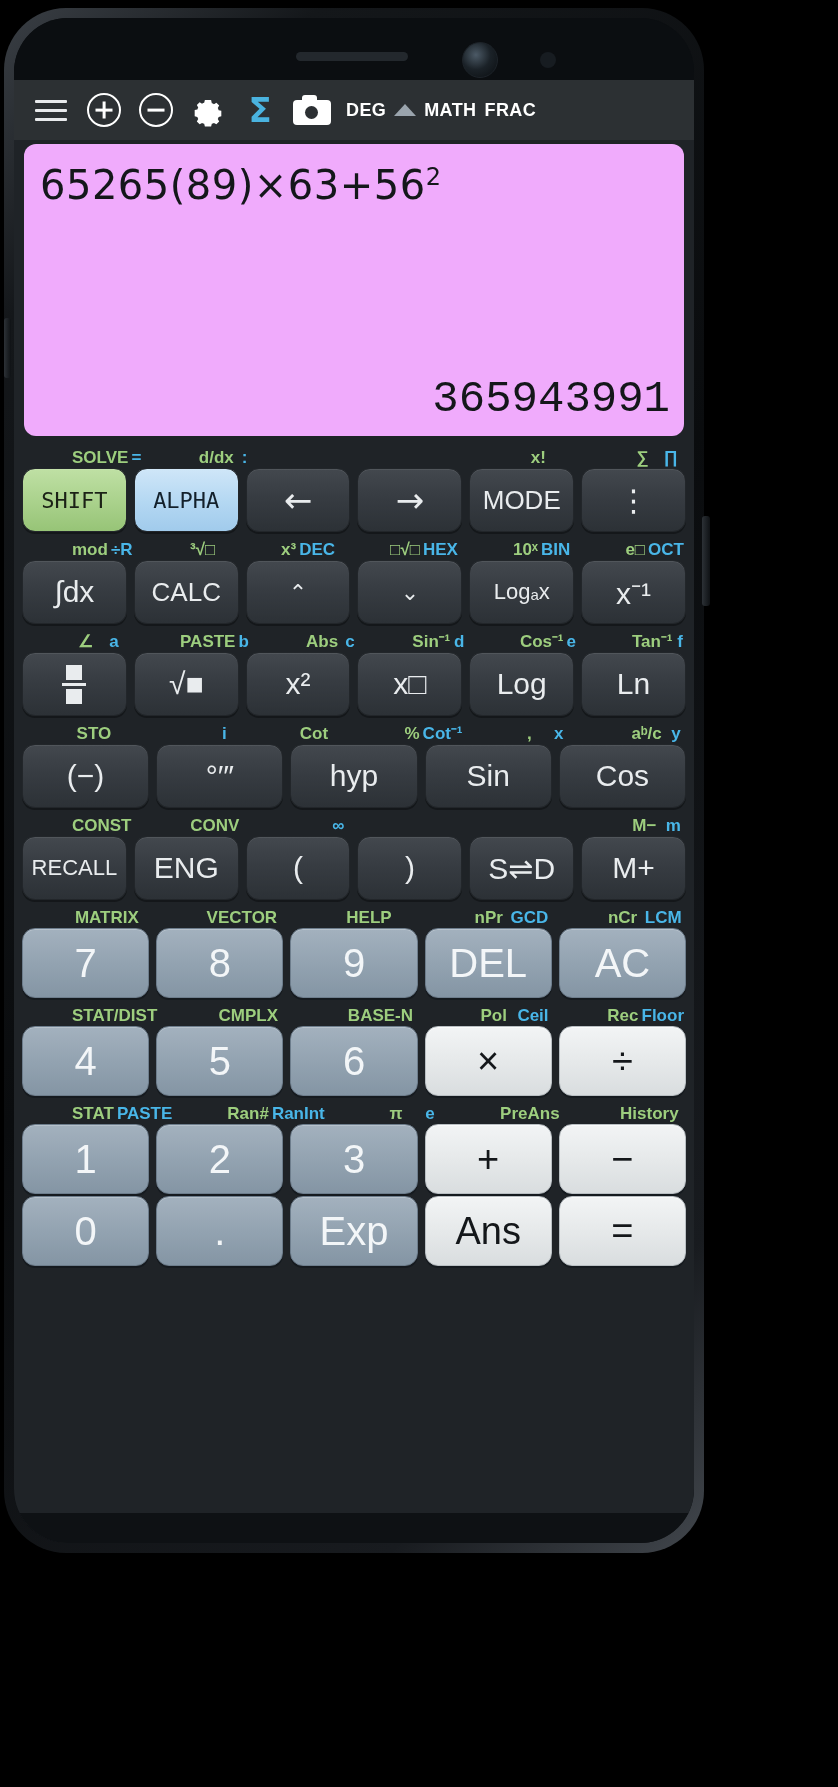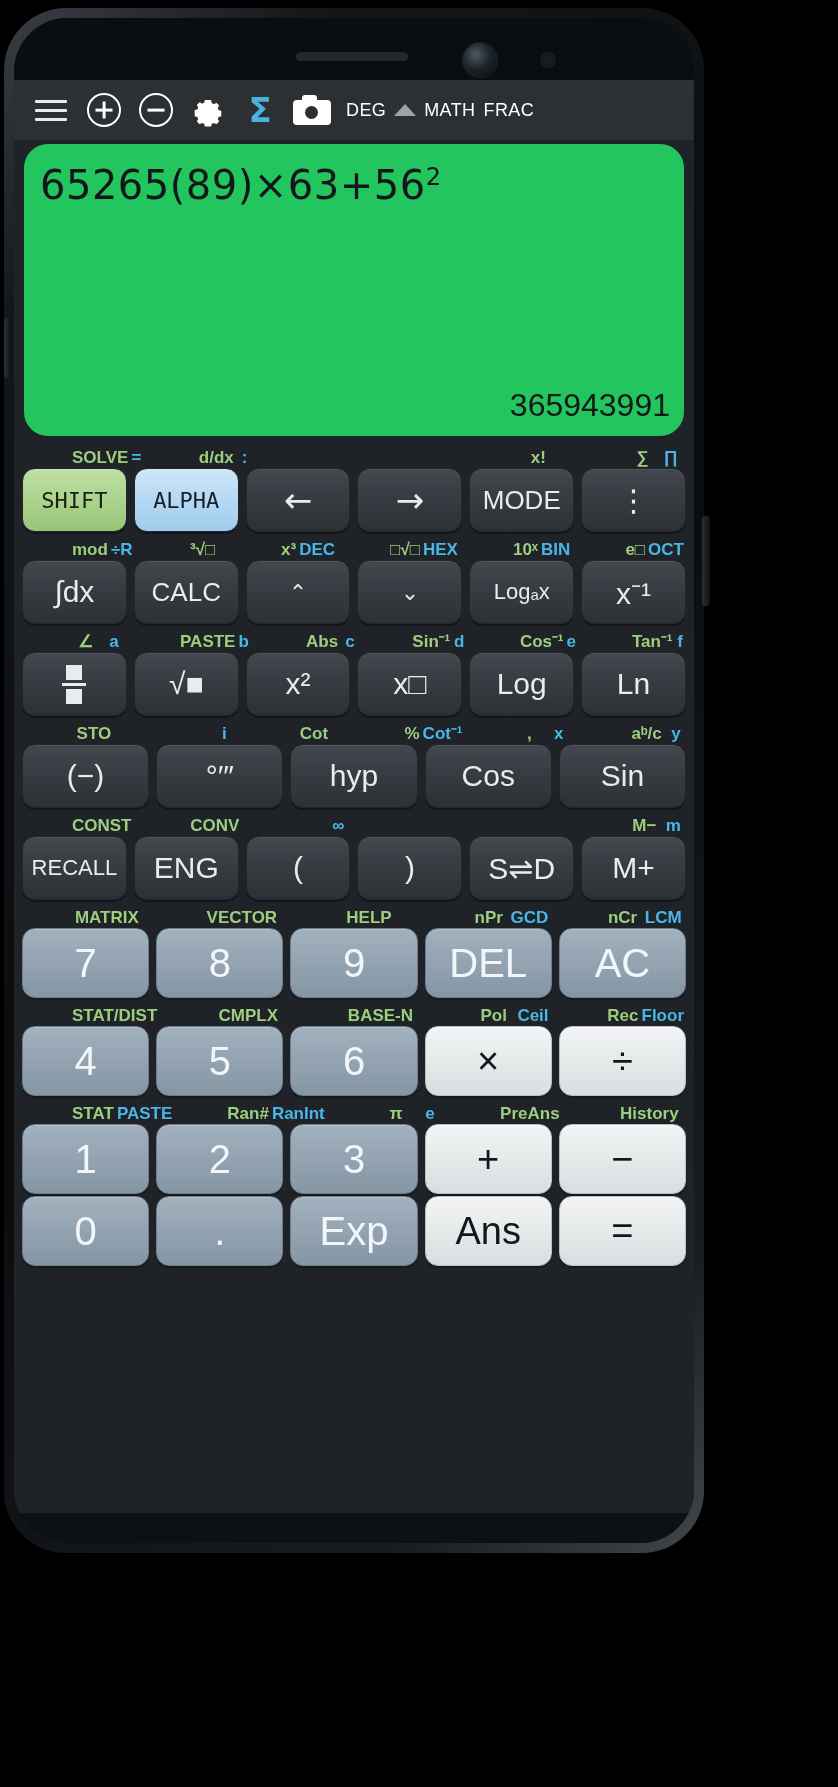--- a/index.html
+++ b/index.html
@@ -93,48 +93,48 @@
   #camera-icon { position: relative; width: 38px; height: 30px; }
   #camera-icon .body { position:absolute; left:0; top:5px; width:38px; height:25px;
                        background:#fff; border-radius:4px; }
   #camera-icon .bump { position:absolute; left:9px; top:0px; width:15px; height:7px;
                        background:#fff; border-radius:3px 3px 0 0; }
   #camera-icon .lens { position:absolute; left:12px; top:11px; width:13px; height:13px;
                        border-radius:50%; background:#2c3033; }
 
   #status-flags {
     display:flex; align-items:center; gap:8px; margin-left: 8px;
-    color:#ffffff; font-size: 18px; font-weight: 400; letter-spacing: .4px;
+    color:#ffffff; font-size: 18px; font-weight: 700; letter-spacing: .4px;
     font-family: "Liberation Sans", sans-serif;
   }
   #angle-up-icon {
     width: 0; height: 0; border-left: 11px solid transparent;
     border-right: 11px solid transparent; border-bottom: 12px solid #9aa4ad;
   }
 
   
   #display {
     margin: 4px 10px 6px 10px;
     flex: 0 0 292px;
-    background: #22c55e;
-    border-radius: 24px;
+    background: #f0abfc;
+    border-radius: 12px;
     position: relative;
     padding: 18px 16px 14px 16px;
     overflow: hidden;
   }
   #expression {
     font-size: 40px; color: #14171a; letter-spacing: .5px;
     font-family: "DejaVu Sans", sans-serif;
     white-space: nowrap;
   }
   #expression sup { font-size: 24px; }
   #result {
     position:absolute; right: 14px; bottom: 12px;
-    font-size: 32px; color: #14171a;
-    font-family: Liberation Sans, sans-serif;
+    font-size: 44px; color: #14171a;
+    font-family: Liberation Mono, monospace;
   }
 
   
   #keypad {
     flex: 1 1 auto;
     padding: 0 8px 6px 8px;
     display: flex; flex-direction: column;
   }
   .krow { display: flex; gap: 7px; }
   .krow.labels {
@@ -432,24 +432,24 @@
             <div class="key">
               <span>(−)</span>
             </div>
             <div class="key">
               <span>°′″</span>
             </div>
             <div class="key">
               <span>hyp</span>
             </div>
             <div class="key">
+              <span>Sin</span>
+            </div>
+            <div class="key">
               <span>Cos</span>
-            </div>
-            <div class="key">
-              <span>Sin</span>
             </div>
           </div>
           <div class="krow labels">
             <div class="lbl pair">
               <span class="shiftlab">CONST</span>
               <span class="alphalab"></span>
             </div>
             <div class="lbl pair">
               <span class="shiftlab">CONV</span>
               <span class="alphalab"></span>

